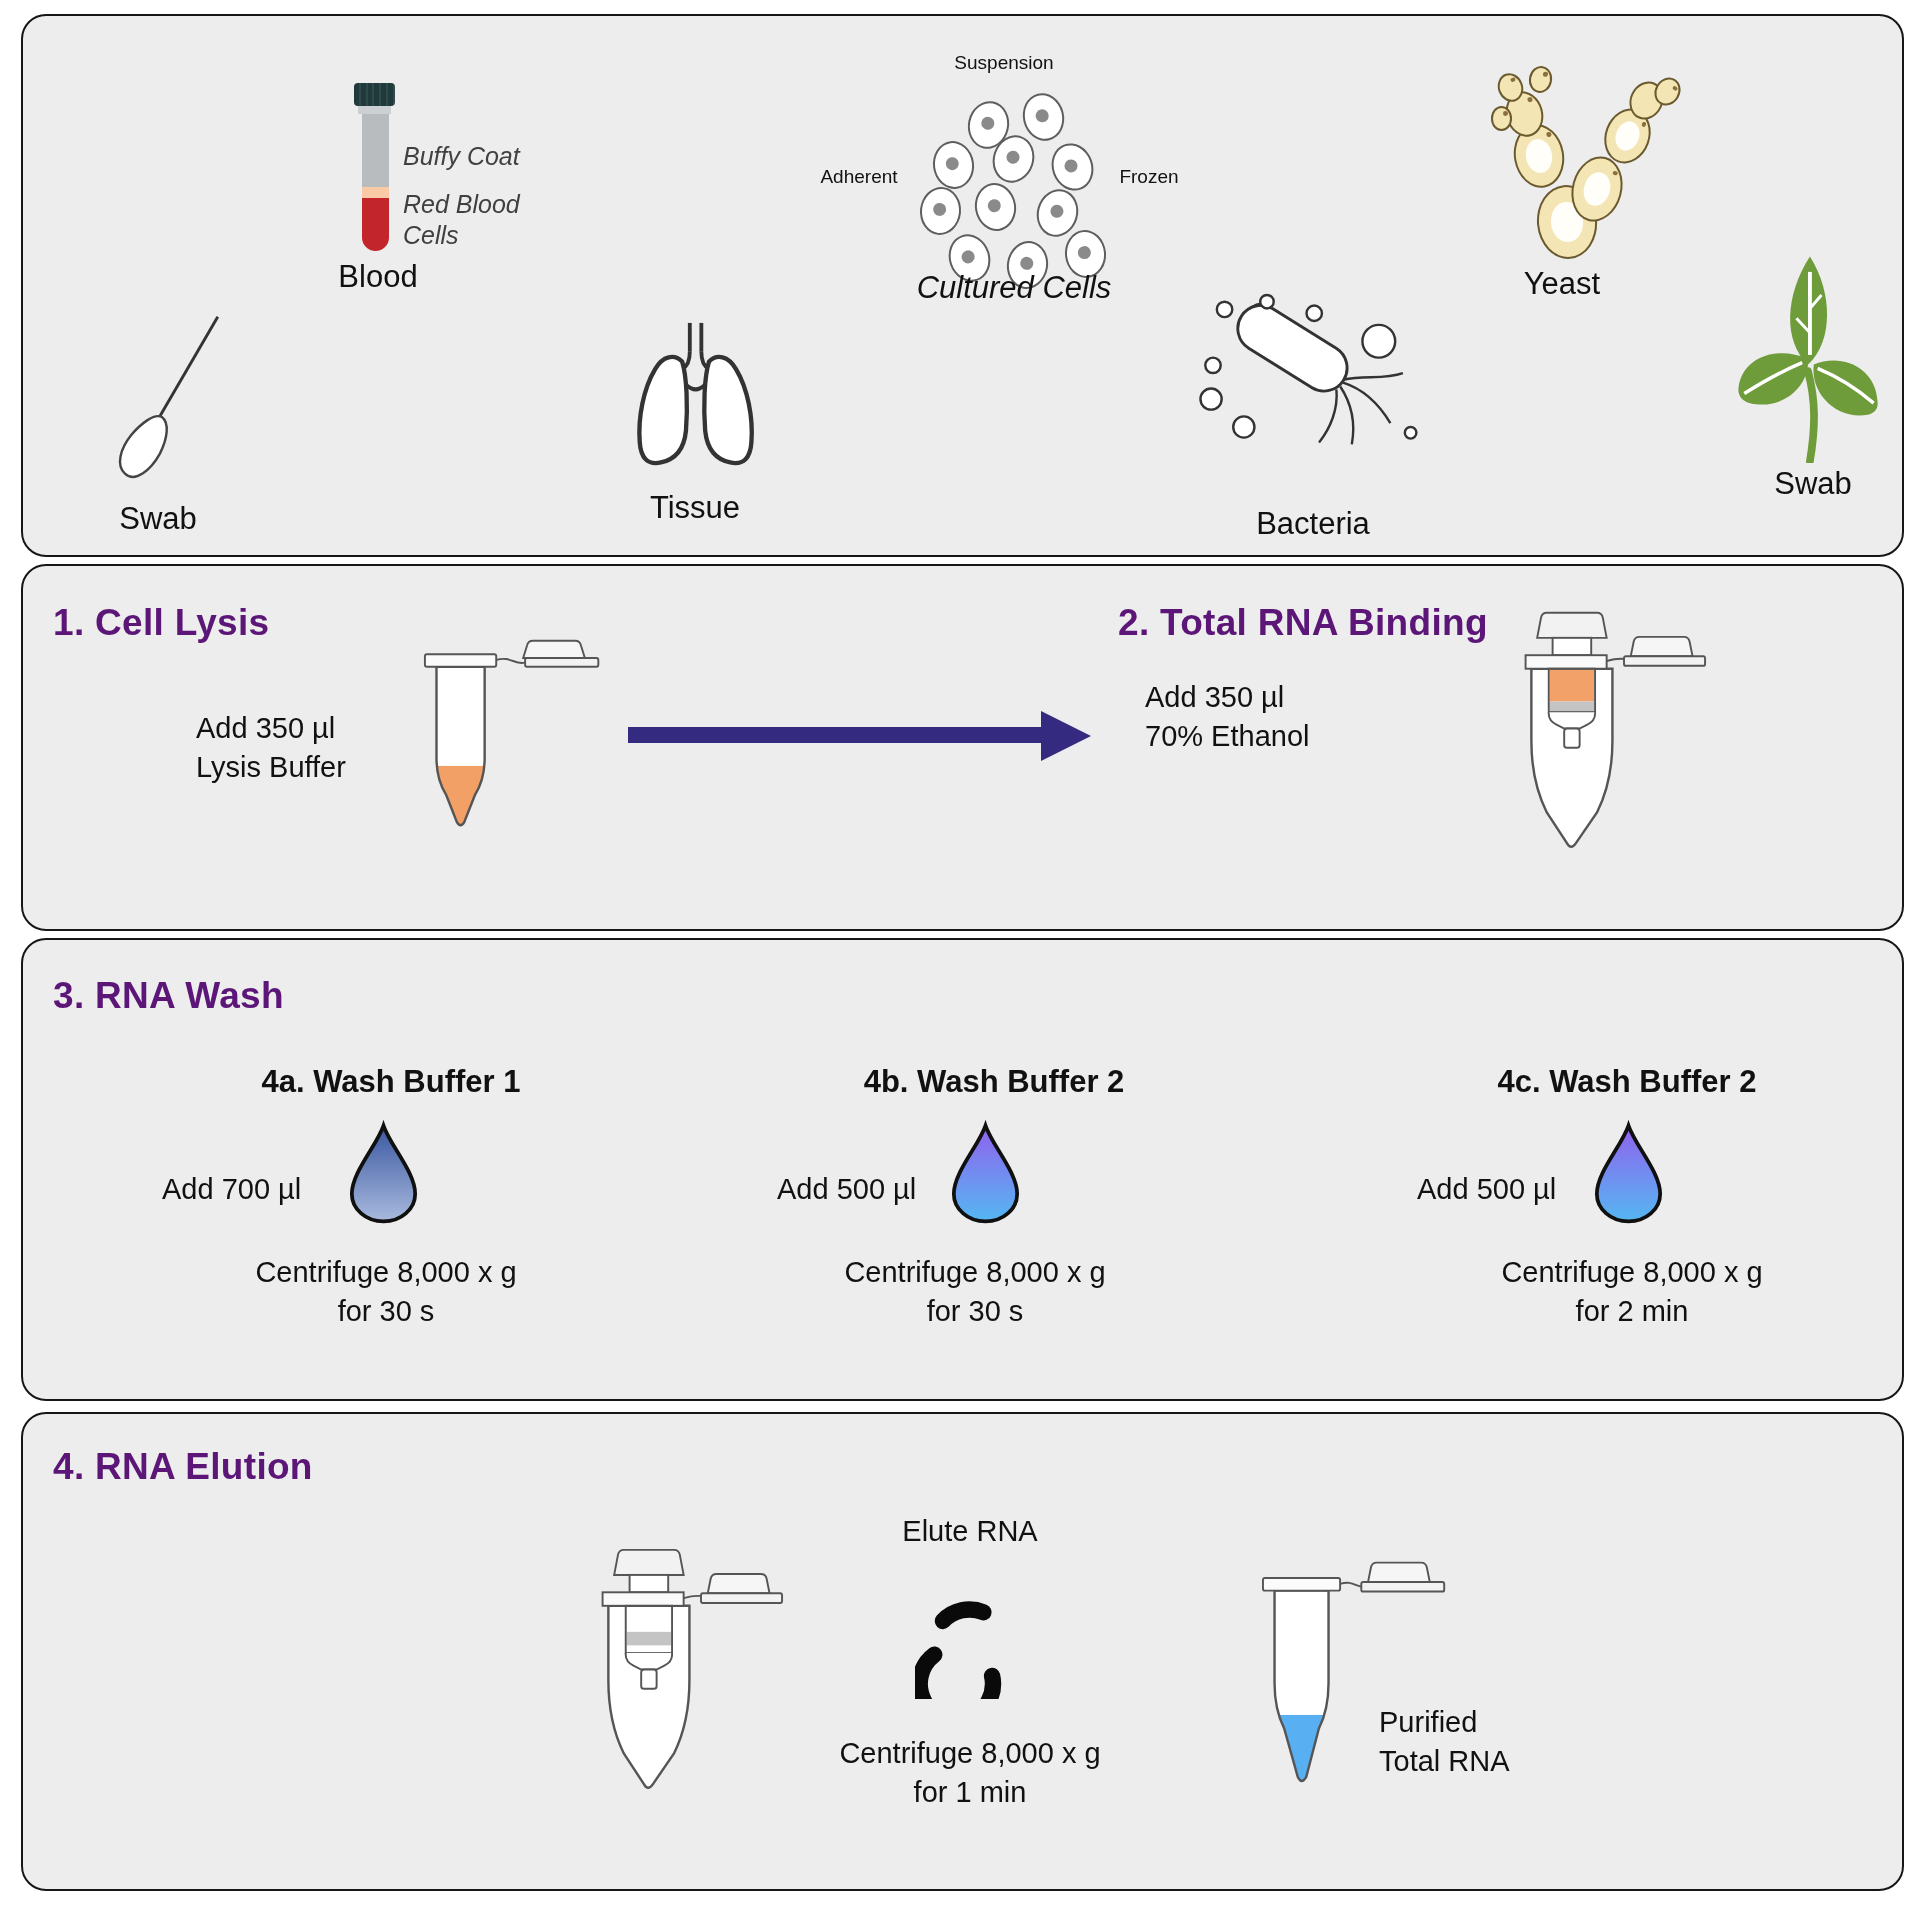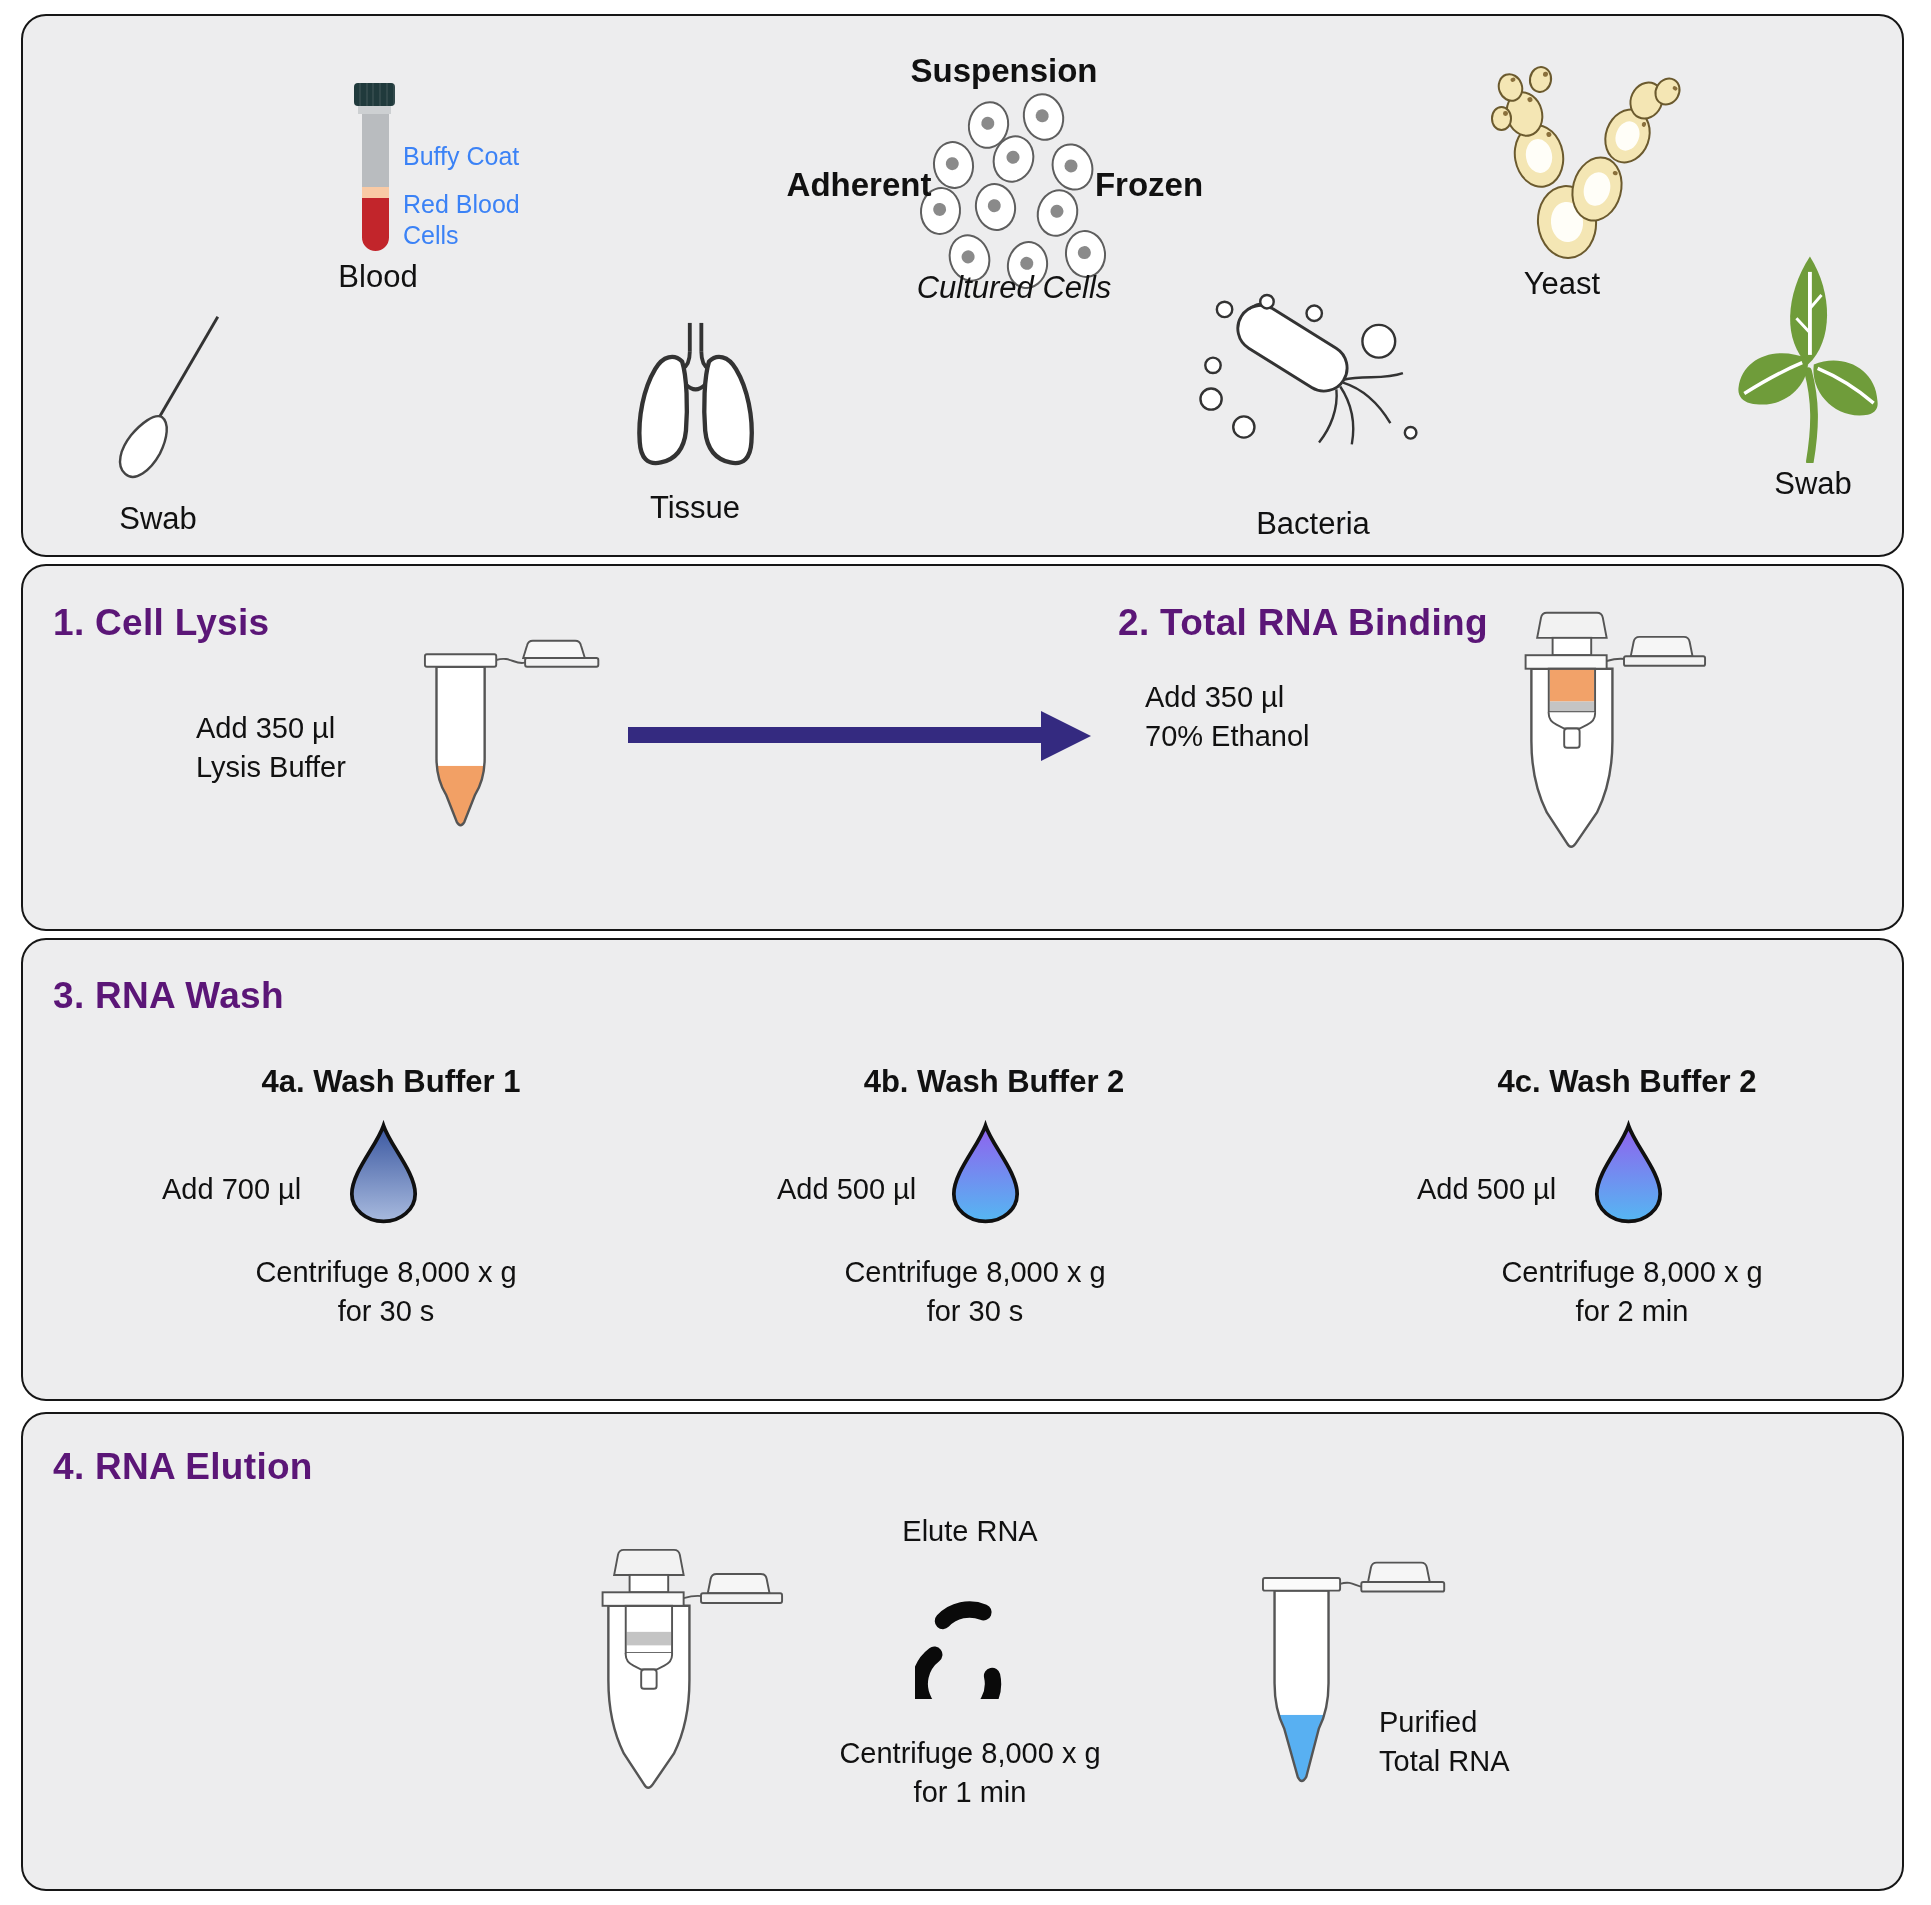--- a/index.html
+++ b/index.html
@@ -8,22 +8,22 @@
   .panel{position:absolute;left:21px;width:1883px;background:#ededee;
          border:2.9px solid #161616;border-radius:25px;box-sizing:border-box;}
   #panel-samples{top:13.5px;height:543px;}
   #panel-lysis{top:564px;height:367px;}
   #panel-wash{top:938px;height:463px;}
   #panel-elution{top:1412px;height:479px;}
   .abs{position:absolute;}
   .h1{font-size:37px;font-weight:800;color:#5b1677;letter-spacing:0.3px;}
   .sub{font-size:31px;font-weight:700;color:#111;transform:translateX(-50%);white-space:nowrap;}
   .lbl{font-size:31px;font-weight:400;color:#111;transform:translateX(-50%);white-space:nowrap;}
-  .lbl-sm{font-size:33px;font-weight:700;color:#111;transform:translateX(-50%);white-space:nowrap;}
-  .ann{font-size:25px;font-weight:400;color:#3b82f6;white-space:nowrap;}
+  .lbl-sm{font-size:19px;font-weight:400;color:#111;transform:translateX(-50%);white-space:nowrap;}
+  .ann{font-size:25px;font-weight:400;color:#404040;white-space:nowrap;font-style:italic;}
   .body-txt{font-size:29px;font-weight:400;color:#111;line-height:1.33;}
   .pre{white-space:pre-line;}
   .ctr{transform:translateX(-50%);text-align:center;}
   
   .blood-cap{left:354px;top:83px;width:41px;height:23px;border-radius:3.9px;
      background:repeating-linear-gradient(90deg,#203a3c 0 4.8px,#32494b 4.8px 6.8px);}
   .blood-capbase{left:358px;top:106px;width:33px;height:7.7px;background:#cdd0d2;}
   .blood-gray{left:362px;top:114px;width:27px;height:73px;background:#b9bcbf;}
   .blood-peach{left:362px;top:187px;width:27px;height:10.6px;background:#f9caa5;}
   .blood-red{left:362px;top:198px;width:27px;height:53px;background:#c2252b;

